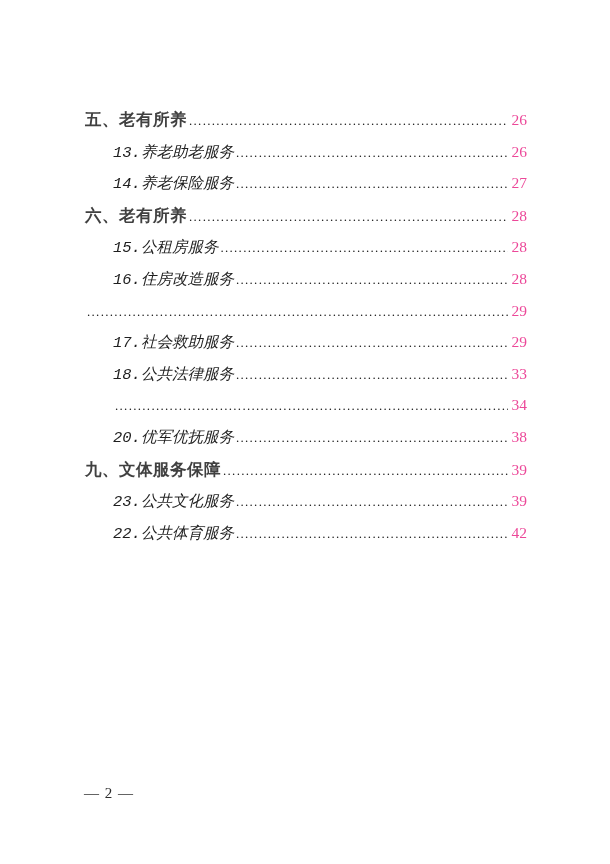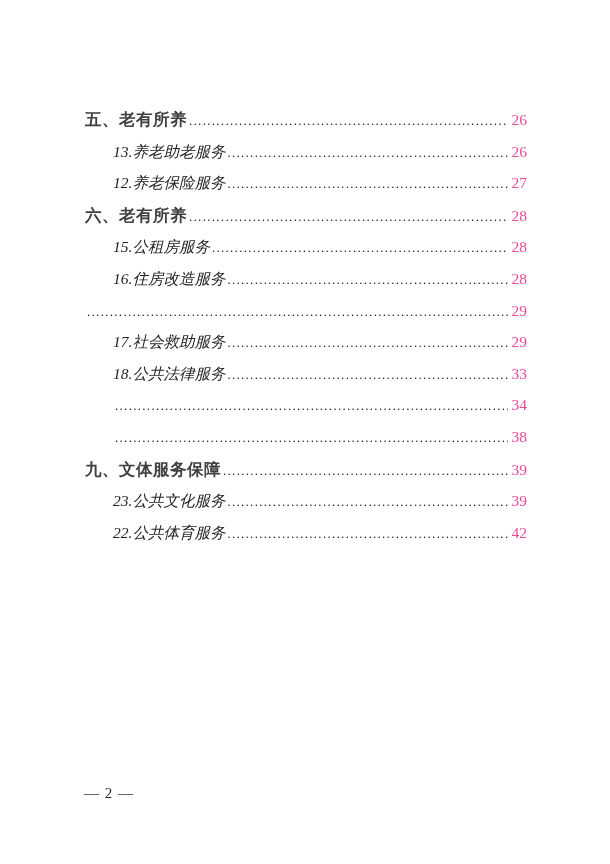--- a/index.html
+++ b/index.html
@@ -40,21 +40,21 @@
     font-family: "Liberation Sans", sans-serif;
     font-weight: 700;
     font-size: 16.5px;
     letter-spacing: 0.5px;
     color: #404040;
   }
   .level-2 {
     padding-left: 28px;
   }
   .level-2 .label {
-    font-family: Liberation Serif, serif;
+    font-family: Liberation Mono, monospace;
     font-style: italic;
     font-size: 15.5px;
     color: #1f1f1f;
   }
   .dots {
     flex: 1 1 auto;
     overflow: hidden;
     white-space: nowrap;
     font-family: "Liberation Serif", serif;
     font-style: normal;
@@ -100,21 +100,21 @@
       <span class="page-num">26</span>
     </div>
 
     <div class="toc-row level-2">
       <span class="label">13.养老助老服务</span>
       <span class="dots"></span>
       <span class="page-num">26</span>
     </div>
 
     <div class="toc-row level-2">
-      <span class="label">12.养老保险服务</span>
+      <span class="label">14.养老保险服务</span>
       <span class="dots"></span>
       <span class="page-num">27</span>
     </div>
 
     <div class="toc-row level-1">
       <span class="label">六、老有所养</span>
       <span class="dots"></span>
       <span class="page-num">28</span>
     </div>
 
@@ -147,20 +147,21 @@
       <span class="page-num">33</span>
     </div>
 
     <div class="toc-row level-2">
       <span class="dots"></span>
       <span class="page-num">34</span>
     </div>
 
 
     <div class="toc-row level-2">
+      <span class="label">20.优军优抚服务</span>
       <span class="dots"></span>
       <span class="page-num">38</span>
     </div>
 
     <div class="toc-row level-1">
       <span class="label">九、文体服务保障</span>
       <span class="dots"></span>
       <span class="page-num">39</span>
     </div>
 

